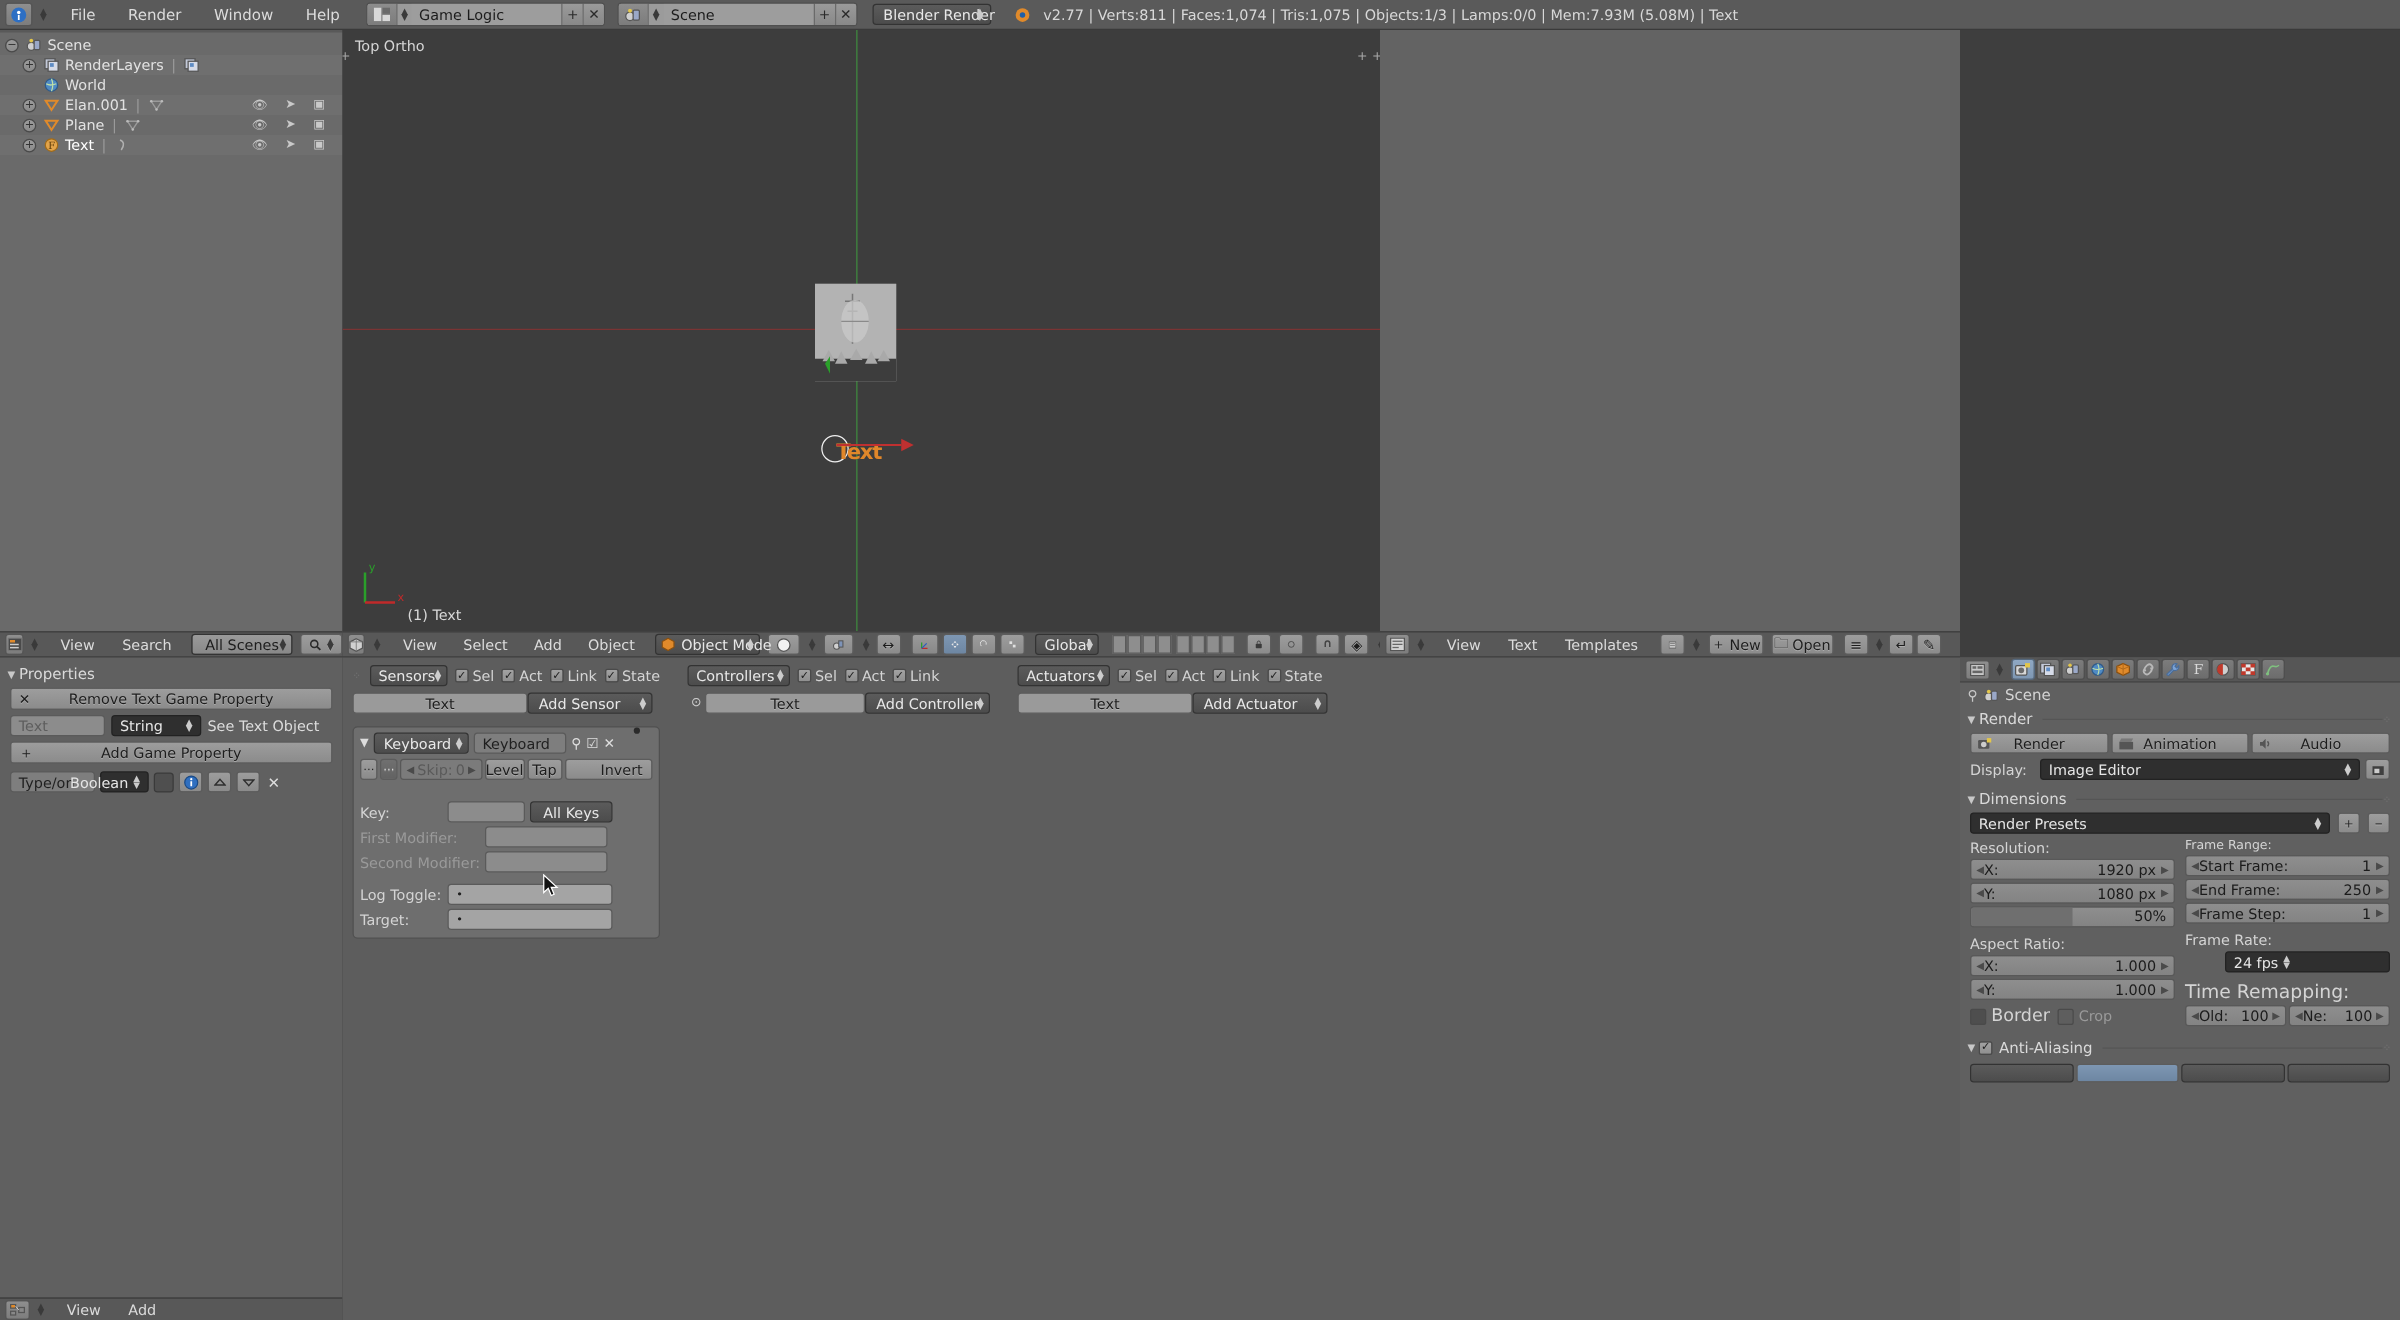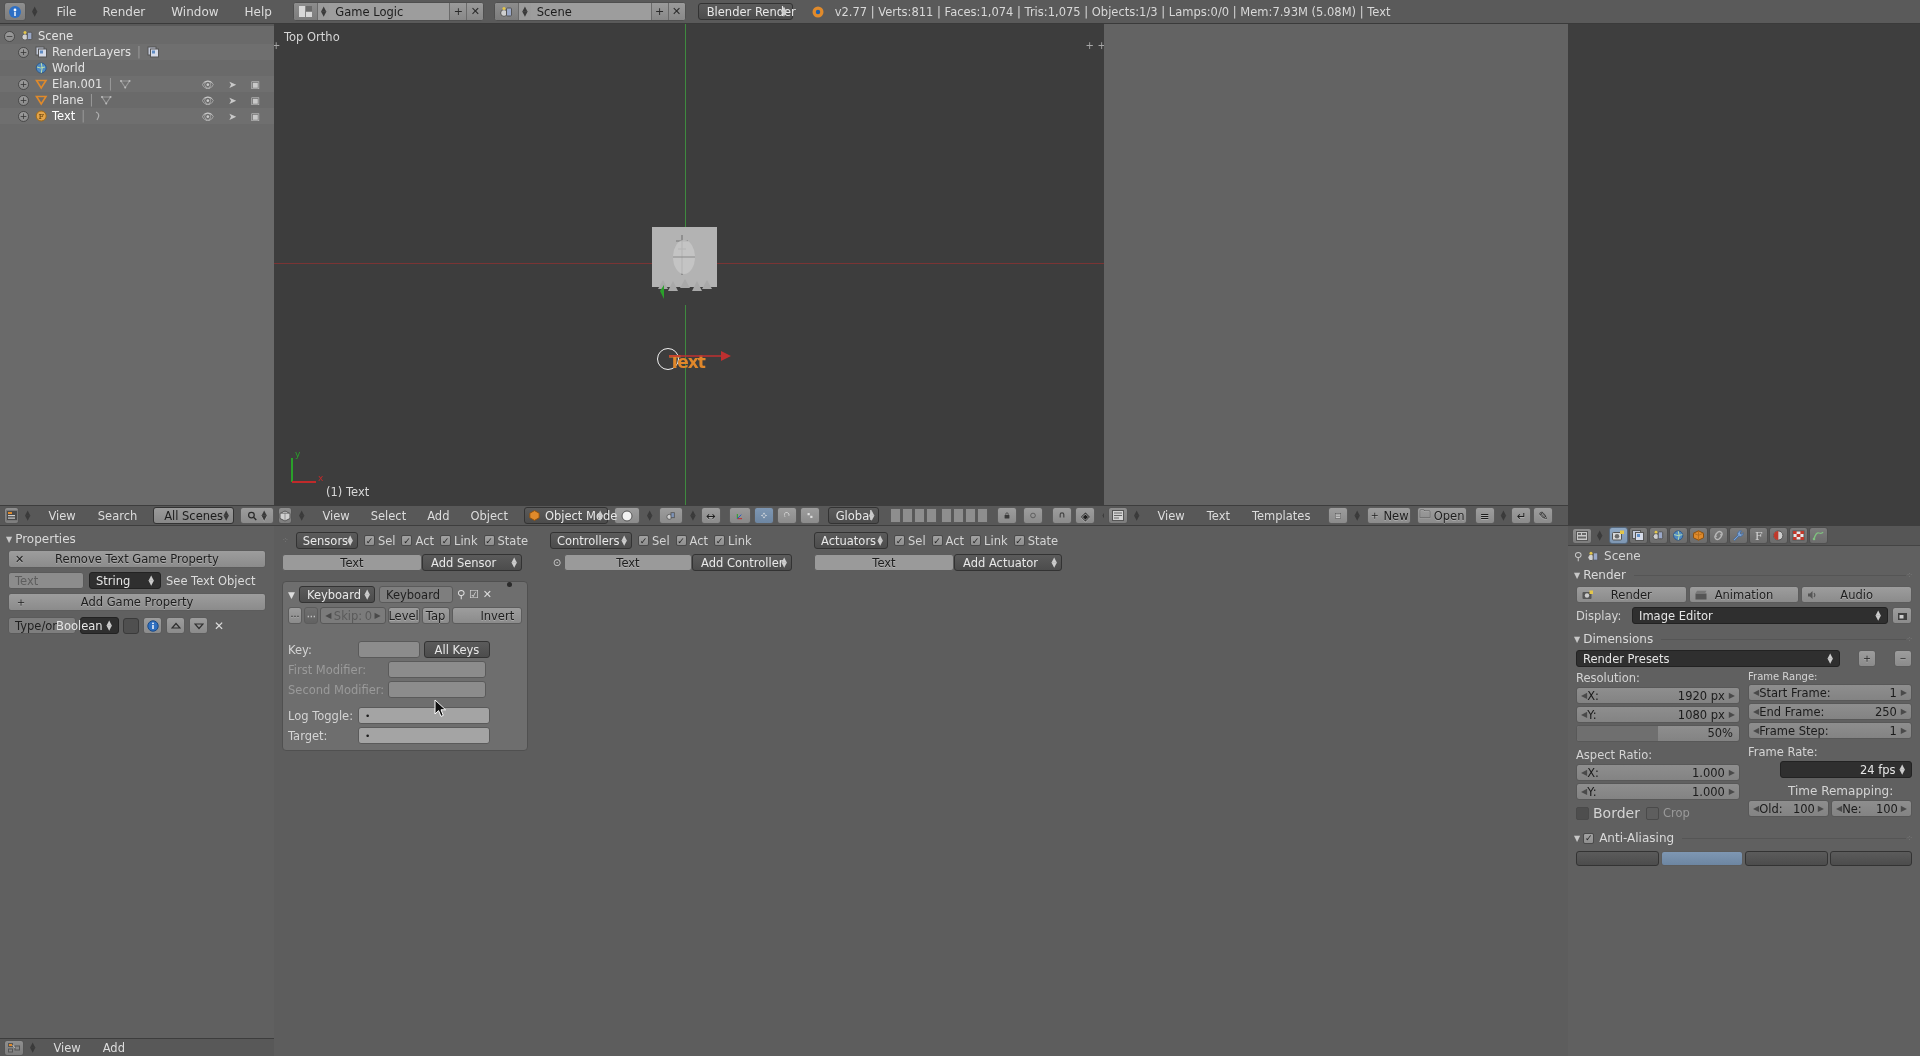--- a/index.html
+++ b/index.html
@@ -1027,21 +1027,21 @@
   </div>
 
   <div class="sechead" style="margin-top:6px;">
     <span class="tri">▼</span>
     <span>Dimensions</span>
     <span class="hr"></span>
     <span class="dots">⁘</span>
   </div>
 
   <div style="padding:2px 8px 0 8px;">
-    <div class="row" style="gap:18px;">
+    <div class="row" style="gap:6px;">
       <div class="field dark" style="flex:1;justify-content:space-between;">
         <span>Render Presets</span>
         <span class="spin" style="color:#ccc;">
             <span>▲</span>
             <span>▼</span>
           </span>
       </div>
       <div class="btn" style="width:18px;padding:0;">＋</div>
       <div class="btn" style="width:18px;padding:0;">－</div>
     </div>
@@ -1109,29 +1109,29 @@
           <span class="arrowR">▶</span>
         </div>
         <div class="numfield" style="margin-top:2px;">
           <span class="arrowL">◀</span>
           <span class="lbl">Frame Step:</span>
           <span class="val" style="flex:1;text-align:right;margin-right:4px;">1</span>
           <span class="arrowR">▶</span>
         </div>
 
         <div style="font-size:11.5px;margin-top:6px;margin-bottom:2px;">Frame Rate:</div>
-        <div class="field dark" style="justify-content:flex-end;margin-left:32px;">
+        <div class="field dark" style="justify-content:flex-start;margin-left:32px;">
           <span>24 fps</span>
           <span class="spin" style="color:#ccc;">
               <span>▲</span>
               <span>▼</span>
             </span>
         </div>
 
-        <div style="font-size:12px;margin-top:6px;margin-bottom:2px;margin-left:40px;">Time Remapping:</div>
+        <div style="font-size:15px;margin-top:6px;margin-bottom:2px;">Time Remapping:</div>
         <div class="row" style="gap:2px;">
           <div class="numfield" style="flex:1;">
             <span class="arrowL">◀</span>
             <span class="lbl">Old:</span>
             <span class="val" style="flex:1;text-align:right;margin-right:3px;">100</span>
             <span class="arrowR">▶</span>
           </div>
           <div class="numfield" style="flex:1;">
             <span class="arrowL">◀</span>
             <span class="lbl">Ne:</span>

